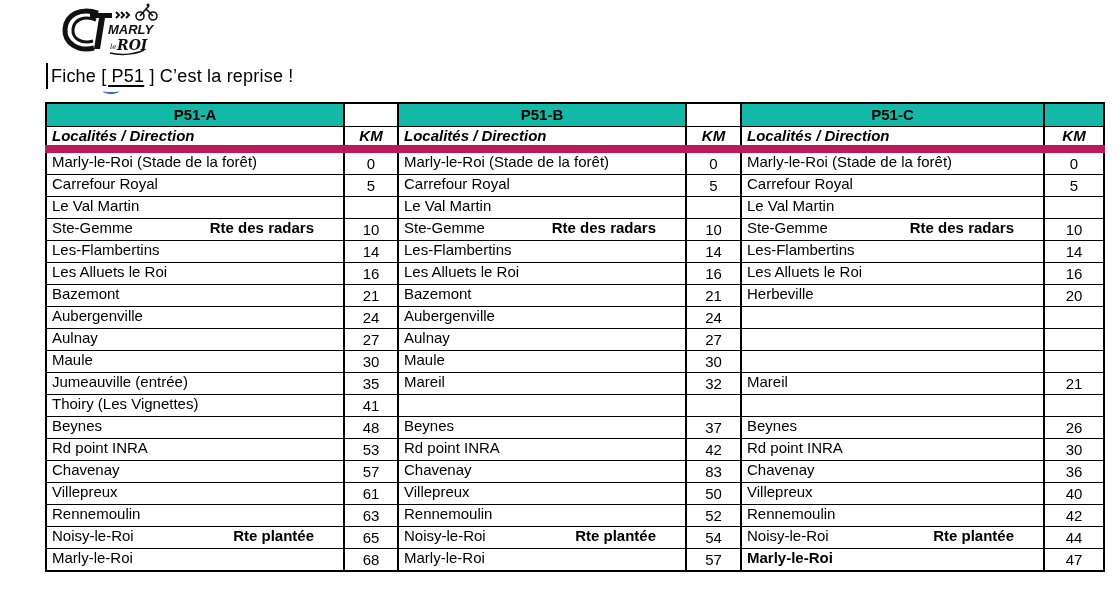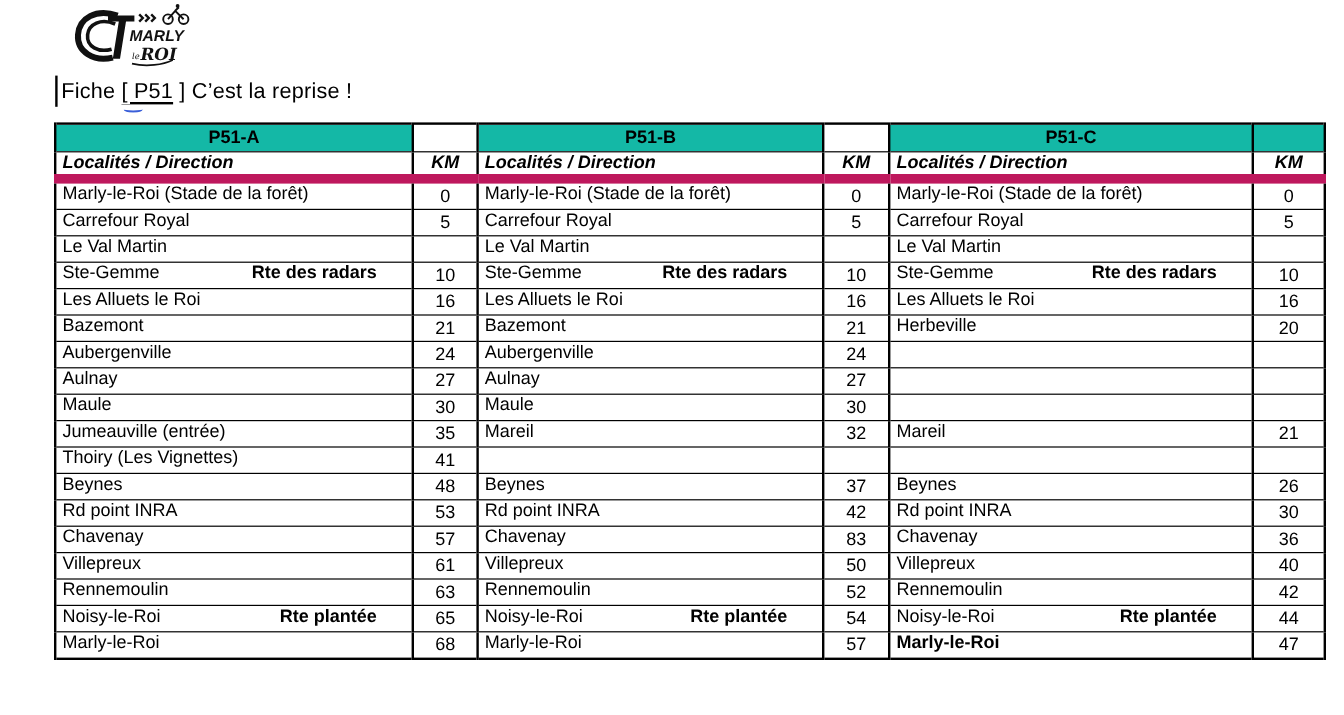--- a/index.html
+++ b/index.html
@@ -184,20 +184,40 @@
           <div class="cellflex">
             <span>Ste-Gemme</span>
             <span class="note">Rte des radars</span>
           </div>
         </td>
         <td class="km">10</td>
       </tr>
       <tr>
         <td class="loc">
           <div class="cellflex">
+            <span>Les-Flambertins</span>
+          </div>
+        </td>
+        <td class="km">14</td>
+        <td class="loc">
+          <div class="cellflex">
+            <span>Les-Flambertins</span>
+          </div>
+        </td>
+        <td class="km">14</td>
+        <td class="loc">
+          <div class="cellflex">
+            <span>Les-Flambertins</span>
+          </div>
+        </td>
+        <td class="km">14</td>
+      </tr>
+      <tr>
+        <td class="loc">
+          <div class="cellflex">
             <span>Les Alluets le Roi</span>
           </div>
         </td>
         <td class="km">16</td>
         <td class="loc">
           <div class="cellflex">
             <span>Les Alluets le Roi</span>
           </div>
         </td>
         <td class="km">16</td>

